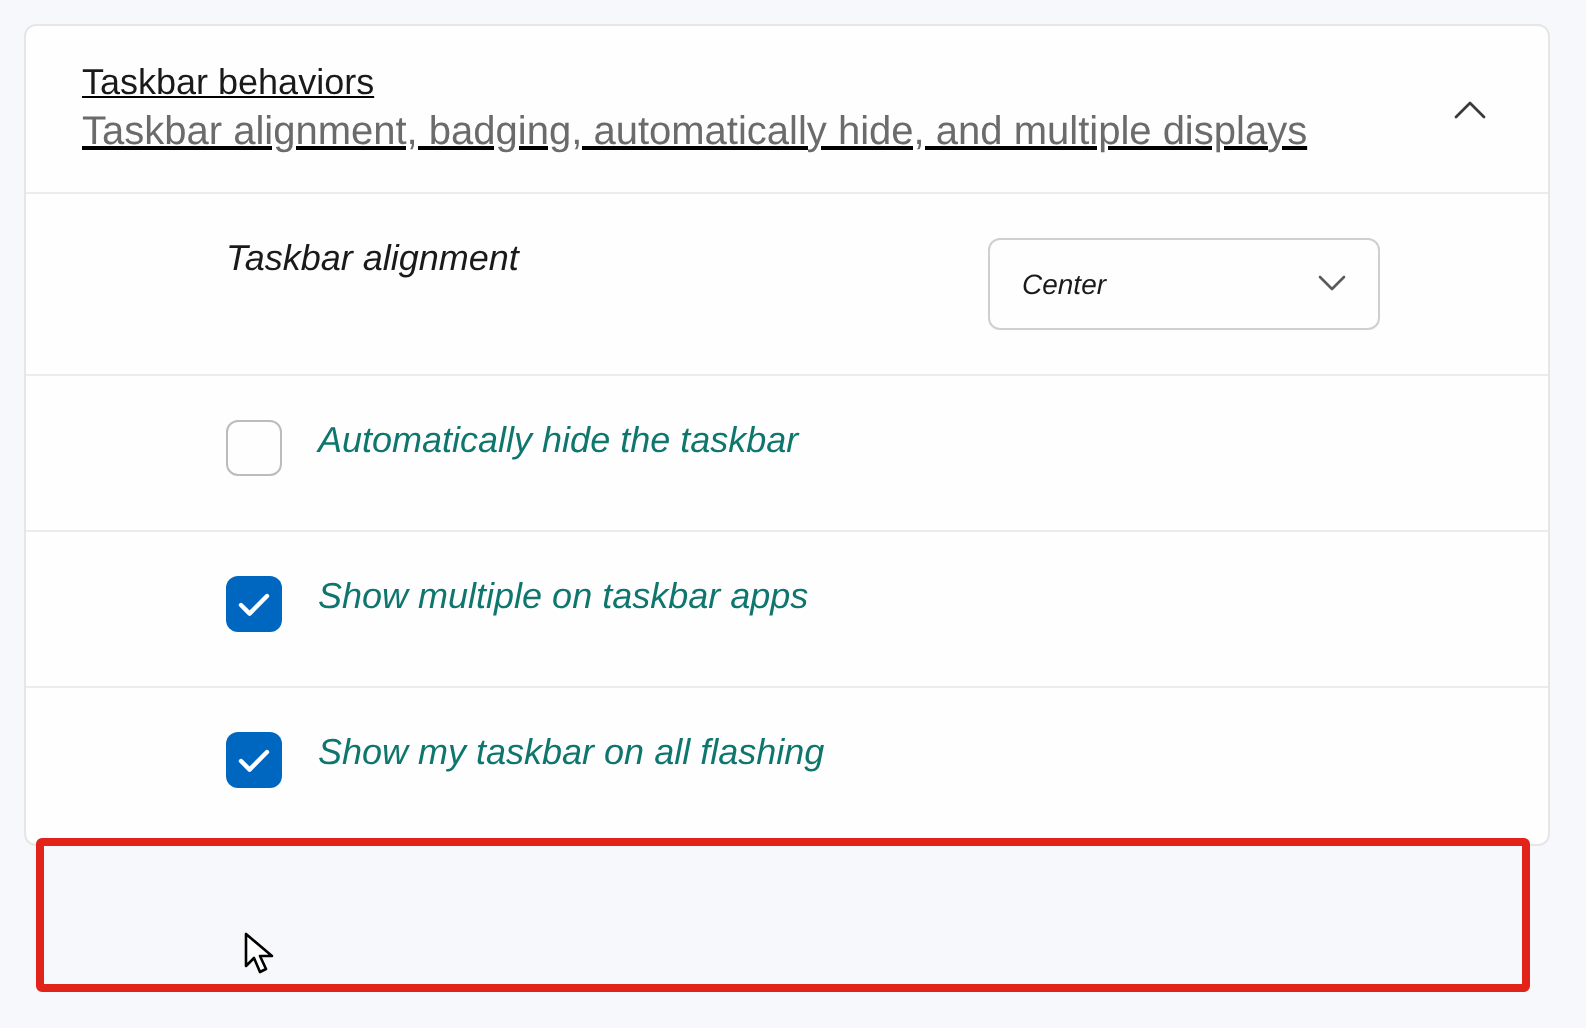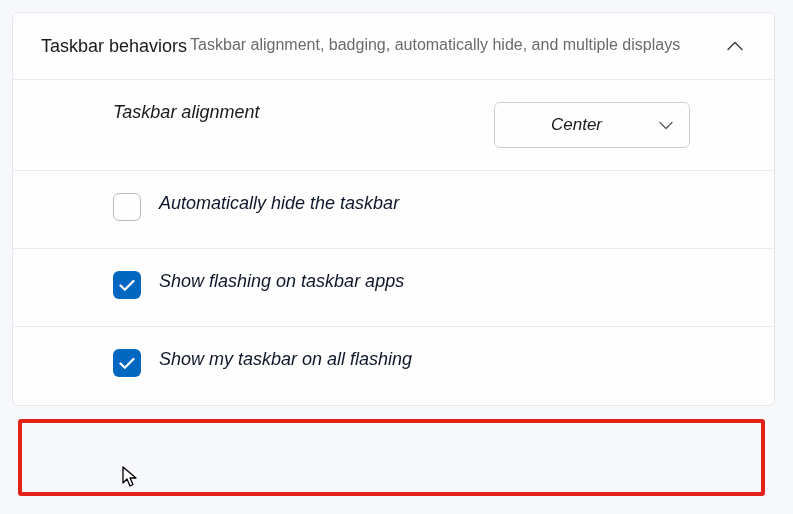--- a/index.html
+++ b/index.html
@@ -23,30 +23,31 @@
     }
     .header {
       padding: 18px 24px 18px 28px;
       display: flex;
       align-items: center;
       justify-content: space-between;
       border-bottom: 1px solid #ececec;
     }
     .header-text {
       display: flex;
-      flex-direction: row;
+      flex-direction: column;
       gap: 3px;
+      text-decoration: underline;
     }
     .header-title {
       font-size: 18px;
       color: #1a1a1a;
       font-weight: 400;
     }
     .header-sub {
-      font-size: 16px;
+      font-size: 20px;
       color: #6b6b6b;
       font-weight: 400;
     }
     .chevron-up {
       width: 30px;
       height: 30px;
       display: flex;
       align-items: center;
       justify-content: center;
       cursor: pointer;
@@ -76,23 +77,22 @@
       border-radius: 6px;
       display: flex;
       align-items: center;
       justify-content: space-between;
       padding: 0 16px;
       background: #fefefe;
       cursor: pointer;
       margin-right: 60px;
     }
     .select-text {
-      font-size: 17px;
+      font-size: 14px;
       color: #1a1a1a;
-      margin-left: 40px;
     }
     .checkbox-row {
       gap: 18px;
     }
     .checkbox {
       width: 28px;
       height: 28px;
       border-radius: 6px;
       display: flex;
       align-items: center;
@@ -103,21 +103,21 @@
     .checkbox.unchecked {
       border: 1.5px solid #bcbcbc;
       background: #fefefe;
     }
     .checkbox.checked {
       background: #0067c0;
       border: none;
     }
     .checkbox-label {
       font-size: 18px;
-      color: #0f172a;
+      color: #0f766e;
     }
     .highlight-box {
       position: absolute;
       border: 4px solid #e2231a;
       border-radius: 3px;
       left: 18px;
       right: 28px;
       top: 419px;
       height: 77px;
       pointer-events: none;
@@ -163,21 +163,21 @@
     <div class="checkbox-label">Automatically hide the taskbar</div>
   </div>
 
 
   <div class="row checkbox-row">
     <div class="checkbox checked">
       <svg width="16" height="13" viewBox="0 0 16 13">
         <path d="M1.5 6.5 L5.8 10.8 L14.5 2" stroke="#ffffff" stroke-width="2.2" fill="none" stroke-linecap="round" stroke-linejoin="round"></path>
       </svg>
     </div>
-    <div class="checkbox-label">Show flashing on taskbar apps</div>
+    <div class="checkbox-label">Show multiple on taskbar apps</div>
   </div>
 
   <div class="row checkbox-row">
     <div class="checkbox checked">
       <svg width="16" height="13" viewBox="0 0 16 13">
         <path d="M1.5 6.5 L5.8 10.8 L14.5 2" stroke="#ffffff" stroke-width="2.2" fill="none" stroke-linecap="round" stroke-linejoin="round"></path>
       </svg>
     </div>
     <div class="checkbox-label">Show my taskbar on all flashing</div>
   </div>

